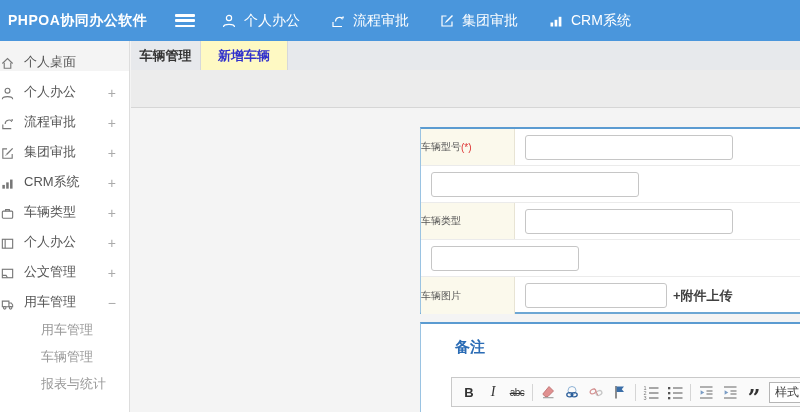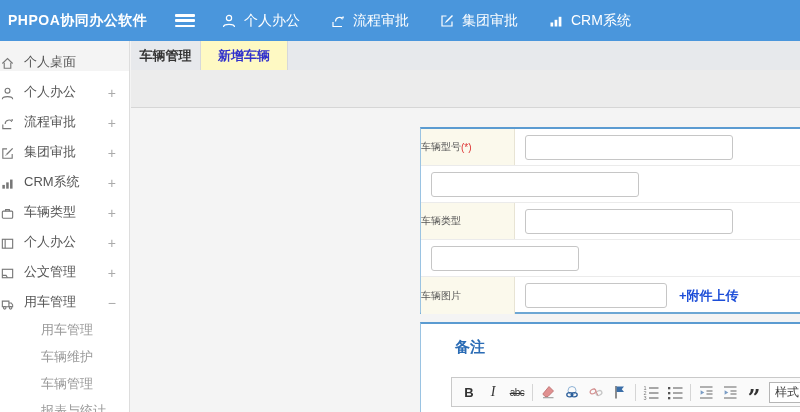--- a/index.html
+++ b/index.html
@@ -64,21 +64,21 @@
     width:94px; align-self:stretch; background:#fbf9ec; border-right:1px solid #e8e4d4;
     display:flex; align-items:center; justify-content:flex-start; font-size:10px; color:#555; white-space:nowrap;
   }
   .req { color:#dd3333; }
   .fcell-input { flex:1; display:flex; align-items:center; padding-left:10px; }
   .fcell-input input {
     height:25px; border:1px solid #c6c6c6; border-radius:3px; background:#fff;
     font-family:inherit; font-size:13px; padding:0 5px; color:#333;
   }
   .w-lg { width:208px; } .w-md { width:148px; } .w-sm { width:142px; }
-  .attach-link { margin-left:12px; color:#1d4ed8; font-weight:bold; font-size:13px; text-decoration:none; white-space:nowrap; cursor:pointer; }
+  .attach-link { margin-left:6px; color:#404040; font-weight:bold; font-size:13px; text-decoration:none; white-space:nowrap; cursor:pointer; }
 
   
   .notes-panel {
     position:absolute; left:420px; top:322px; width:520px; height:130px;
     background:#fff;
     border-top:2px solid #5b9bd1; border-left:1px solid #9ac3e2;
   }
   .notes-title { margin:14px 0 0 34px; color:#2b6cb5; font-weight:bold; font-size:15px; }
   .editor-toolbar {
     position:absolute; left:30px; top:53px; width:520px; height:30px;
@@ -253,21 +253,20 @@
           <circle cx="5" cy="12.6" r="1.4" fill="none" stroke="currentColor" stroke-width="1.1"></circle>
           <circle cx="11.3" cy="12.6" r="1.4" fill="none" stroke="currentColor" stroke-width="1.1"></circle>
         </svg>
       </span>
     <span class="lbl">用车管理</span>
     <span class="toggle">−</span>
   </div>
 
   <div class="side-sub">
     <div class="side-subitem">用车管理</div>
-    <div class="side-subitem">车辆维护</div>
     <div class="side-subitem">车辆管理</div>
     <div class="side-subitem">报表与统计</div>
   </div>
 </div>
 
 <div class="tabbar">
   <div class="tab inactive">车辆管理</div>
   <div class="tab active">新增车辆</div>
 </div>
 <div class="toolstrip"></div>

